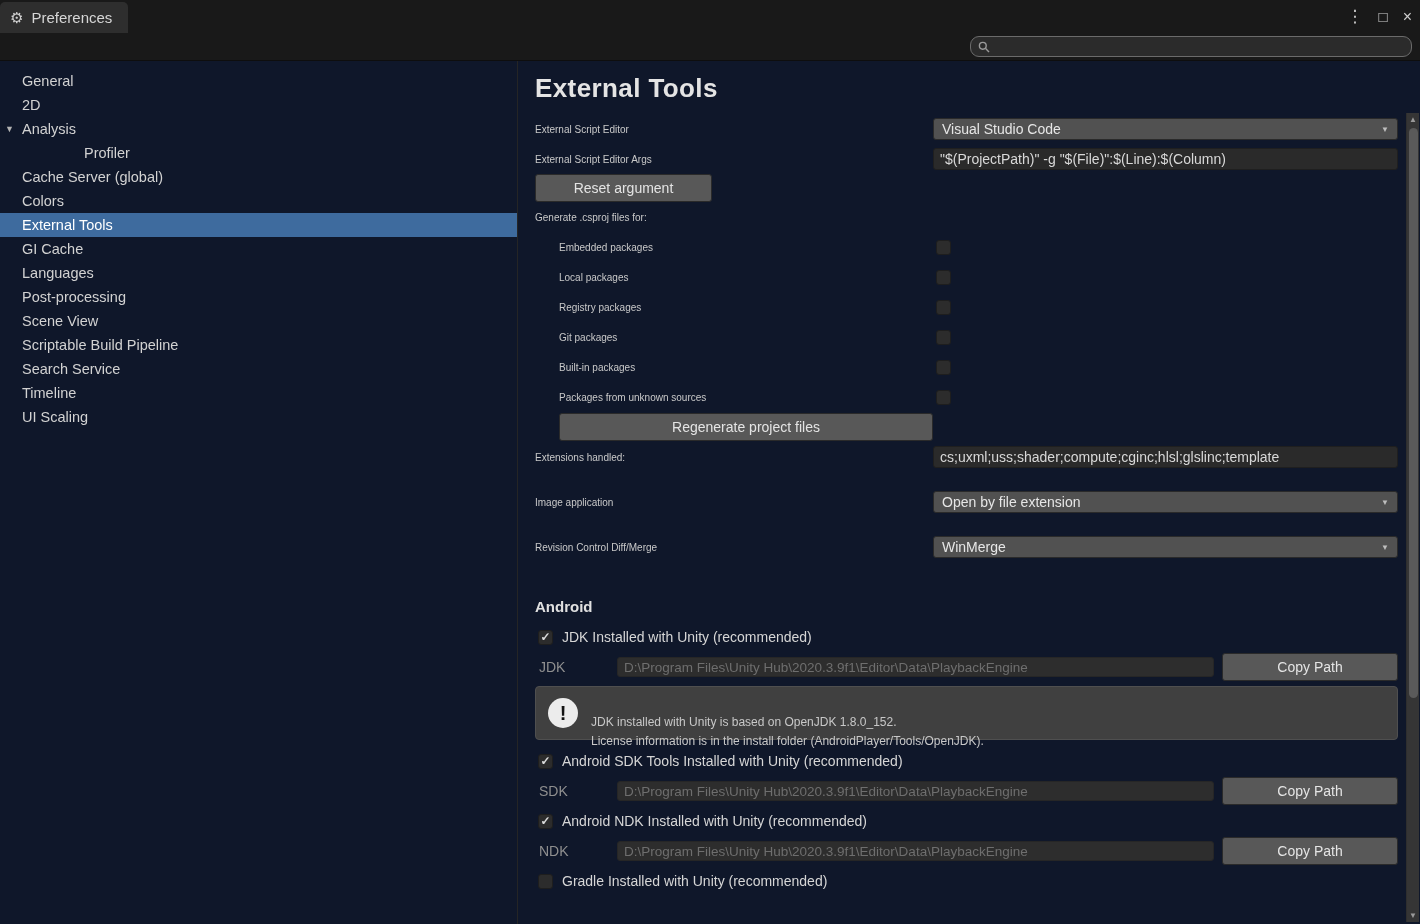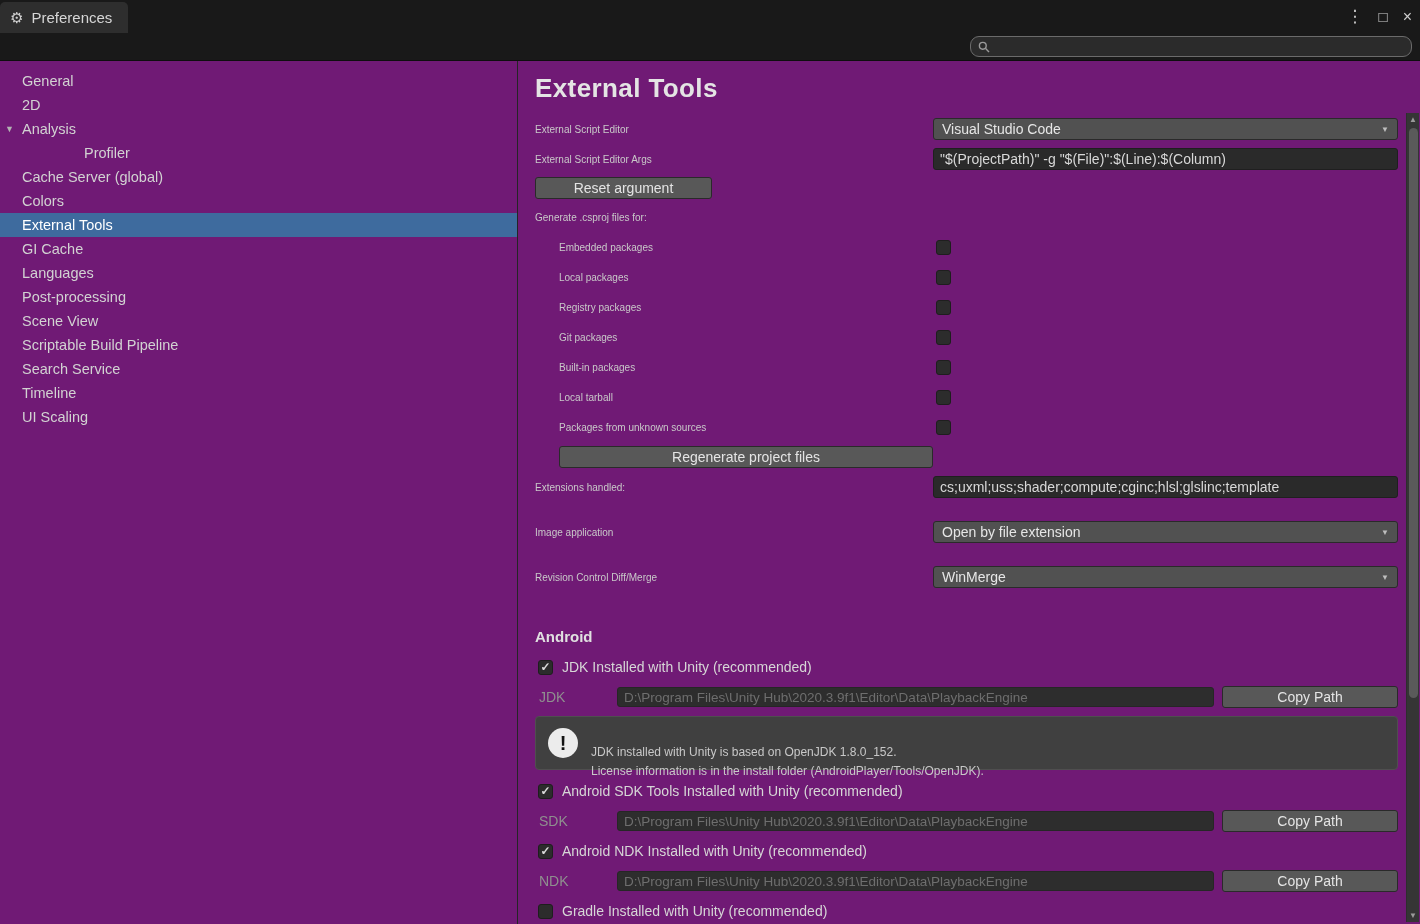--- a/index.html
+++ b/index.html
@@ -20,21 +20,21 @@
 
   
   .toolstrip { height:28px; background:#191919; display:flex; justify-content:flex-end;
                align-items:center; padding-right:8px; border-bottom:1px solid #0e0e0e; }
   .searchbox { width:442px; height:21px; background:#2b2b2b; border:1px solid #6b6b6b;
                border-radius:9px; display:flex; align-items:center; padding:0 7px; gap:5px; }
   .searchbox input { flex:1; background:transparent; border:none; outline:none;
                      color:#d8d8d8; font-size:13px; font-family:"Liberation Sans", sans-serif; }
 
   
-  .content { display:flex; height:863px; background:#701a75; }
+  .content { display:flex; height:863px; background:#0f172a; }
   .sidebar { width:518px; border-right:1px solid #252525; padding-top:8px; flex-shrink:0; }
   .side-item { height:24px; line-height:24px; color:#d2d2d2; font-size:14.5px;
                padding-left:22px; position:relative; white-space:nowrap; cursor:default; }
   .side-item.indent1 { padding-left:42px;margin-left:42px; }
   .side-item.selected { background:#3e6b9e; color:#ffffff; }
   .tri { position:absolute; left:5px; top:0; font-size:9px; color:#b2b2b2; }
 
   .main { flex:1; position:relative; padding:8px 22px 0 17px; overflow:hidden; }
   h1 { font-size:26px; font-weight:bold; color:#e4e4e4; margin:4px 0 10px; letter-spacing:.4px; }
 
@@ -48,21 +48,21 @@
 
   .dropdown { width:100%; height:22px; background:#515151; border:1px solid #2a2a2a;
               border-radius:3px; display:flex; align-items:center; justify-content:space-between;
               padding:0 8px; color:#e6e6e6; font-size:14px; cursor:default; }
   .darr { font-size:8px; color:#bdbdbd; }
 
   .textfield { width:100%; height:22px; background:#2a2a2a; border:1px solid #1f1f1f;
                border-radius:3px; color:#d8d8d8; font-size:14px; padding:0 6px;
                font-family:"Liberation Sans", sans-serif; outline:none; }
 
-  .btn { height:22px; background:#585858; border:1px solid #2a2a2a; border-radius:3px;
+  .btn { height:28px; background:#585858; border:1px solid #2a2a2a; border-radius:3px;
          color:#e4e4e4; font-size:14px; padding:0 10px; font-family:"Liberation Sans", sans-serif;
          cursor:default; }
   .btn.w177 { width:177px; }
   .btn.regen { width:374px; margin-left:24px; }
   .btn.copy { width:176px; flex-shrink:0; margin-left:8px; }
 
   .checkbox { width:15px; height:15px; background:#2c2c2c; border:1px solid #1e1e1e;
               border-radius:3px; margin-left:3px; flex-shrink:0;
               display:flex; align-items:center; justify-content:center; }
   .checkbox span { color:#dcdcdc; font-size:12px; font-weight:bold; line-height:1; }
@@ -195,26 +195,20 @@
             <span class="checkbox"></span>
           </div>
       </div>
       <div class="frow">
         <div class="lbl opt">Built-in packages</div>
         <div class="ctl">
             <span class="checkbox"></span>
           </div>
       </div>
       <div class="frow">
-        <div class="lbl opt">Local tarball</div>
-        <div class="ctl">
-            <span class="checkbox"></span>
-          </div>
-      </div>
-      <div class="frow">
         <div class="lbl opt">Packages from unknown sources</div>
         <div class="ctl">
             <span class="checkbox"></span>
           </div>
       </div>
 
       <div class="frow">
         <button class="btn regen">Regenerate project files</button>
       </div>
 

